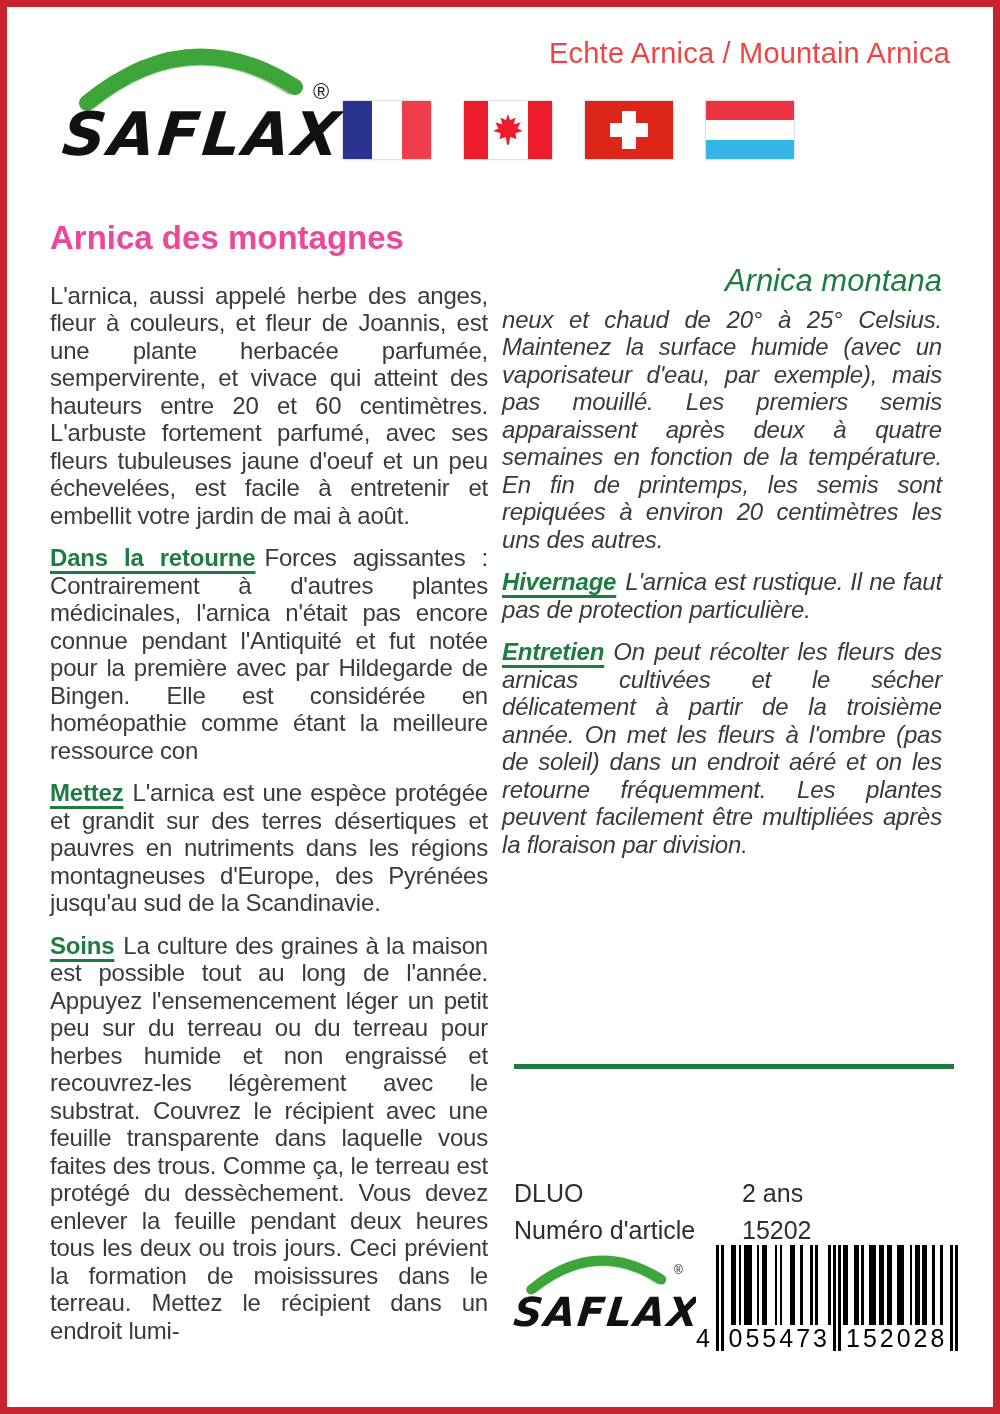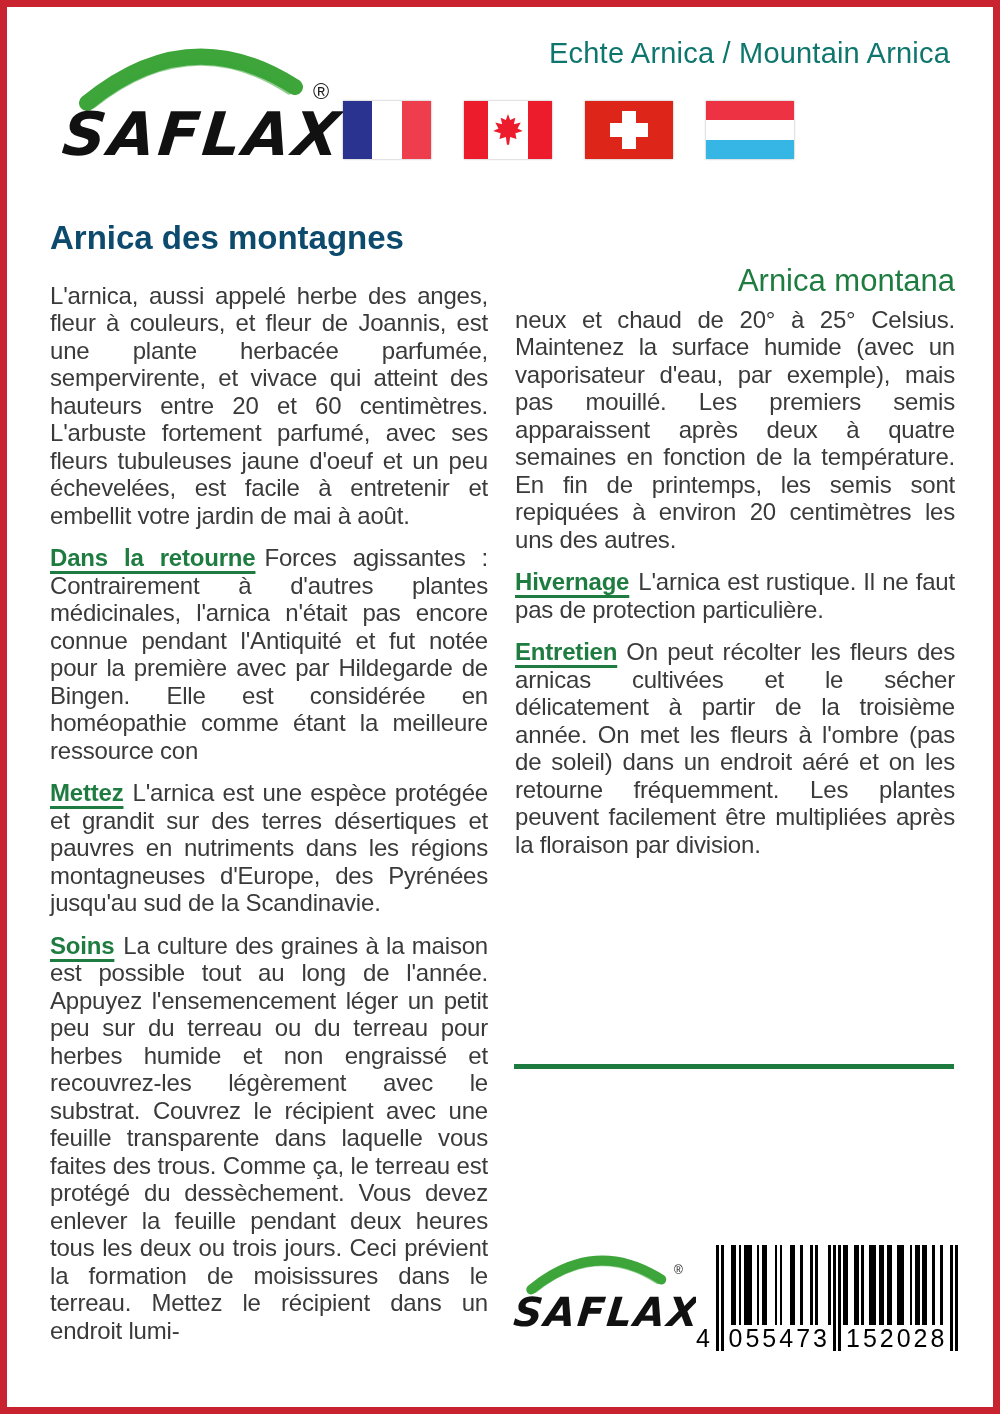--- a/index.html
+++ b/index.html
@@ -9,21 +9,21 @@
     width:1000px;height:1414px;
     box-sizing:border-box;
     border:7px solid #c8232e;
     background:#ffffff;
     overflow:hidden;
   }
   
   .header{position:relative;height:196px;}
   .tagline{
     position:absolute;top:30px;right:43px;
-    font-size:29px;color:#0f766e;letter-spacing:0.2px;
+    font-size:29px;color:#ef4444;letter-spacing:0.2px;
   }
   .brand{position:absolute;left:48px;top:10px;width:290px;}
   .brand-arc{position:absolute;left:22px;top:18px;}
   .brand-reg{position:absolute;left:258px;top:62px;font-size:22px;color:#1a1a1a;}
   .brand-word{
     position:absolute;left:8px;top:82px;
     font-size:60px;font-weight:bold;font-style:italic;
     letter-spacing:3px;color:#111;
     transform:skewX(-6deg);
     font-family:"DejaVu Sans", sans-serif;
@@ -42,24 +42,24 @@
   .cross:before,.cross:after{content:"";position:absolute;background:#fff;}
   .cross:before{left:12px;top:0;width:14px;height:38px;}
   .cross:after{left:0;top:12px;width:38px;height:14px;}
   .flag-lu{display:flex;flex-direction:column;}
   .flag-lu .r{background:#ed3244;flex:1;}
   .flag-lu .w{background:#fff;flex:1;}
   .flag-lu .b{background:#35b6e4;flex:1;}
   
   .content{display:flex;padding-left:43px;}
   .col-left{width:438px;flex:none;}
-  .col-right{width:440px;flex:none;margin-left:27px;}
+  .col-right{width:440px;flex:none;margin-left:14px;font-style:italic;}
   h1{
     margin:18px 0 26px 0;
-    font-size:33px;line-height:1.05;color:#0c4a6e;font-weight:bold;
+    font-size:33px;line-height:1.05;color:#ec4899;font-weight:bold;
   }
   h2{
     margin:62px 0 8px 0;text-align:right;
     font-size:31px;line-height:1.05;color:#1f7c40;font-weight:normal;
   }
   .para{
     margin:0 0 15px 0;
     font-size:24px;line-height:27.5px;color:#3a3a3a;
     text-align:justify;letter-spacing:-0.2px;
     hyphens:auto;
@@ -173,20 +173,30 @@
       </p>
 
       <p class="para">
         <span class="shead">Entretien</span><span>On peut récolter les fleurs des arnicas cultivées et le sécher délicatement à partir de la troisième année. On met les fleurs à l'ombre (pas de soleil) dans un endroit aéré et on les retourne fréquemment. Les plantes peuvent facilement être multipliées après la floraison par division.</span>
       </p>
     </div>
   </div>
 
   <div class="divider"></div>
 
+  <div class="info">
+    <div class="info-row">
+      <span class="info-label">DLUO</span>
+      <span class="info-value">2 ans</span>
+    </div>
+    <div class="info-row">
+      <span class="info-label">Numéro d'article</span>
+      <span class="info-value">15202</span>
+    </div>
+  </div>
 
   <div class="bottom-row">
     <div class="footer-brand">
       <svg class="fb-arc" width="160" height="50" viewBox="0 0 240 80">
         <path d="M10 68 Q 112 -16 218 52" fill="none" stroke="#3da53a" stroke-width="16" stroke-linecap="round"></path>
         <path d="M16 70 Q 114 -8 212 56" fill="none" stroke="#3da53a" stroke-width="7" stroke-linecap="round" opacity="0.55"></path>
       </svg>
       <span class="fb-reg">®</span>
       <span class="fb-word">SAFLAX</span>
     </div>

